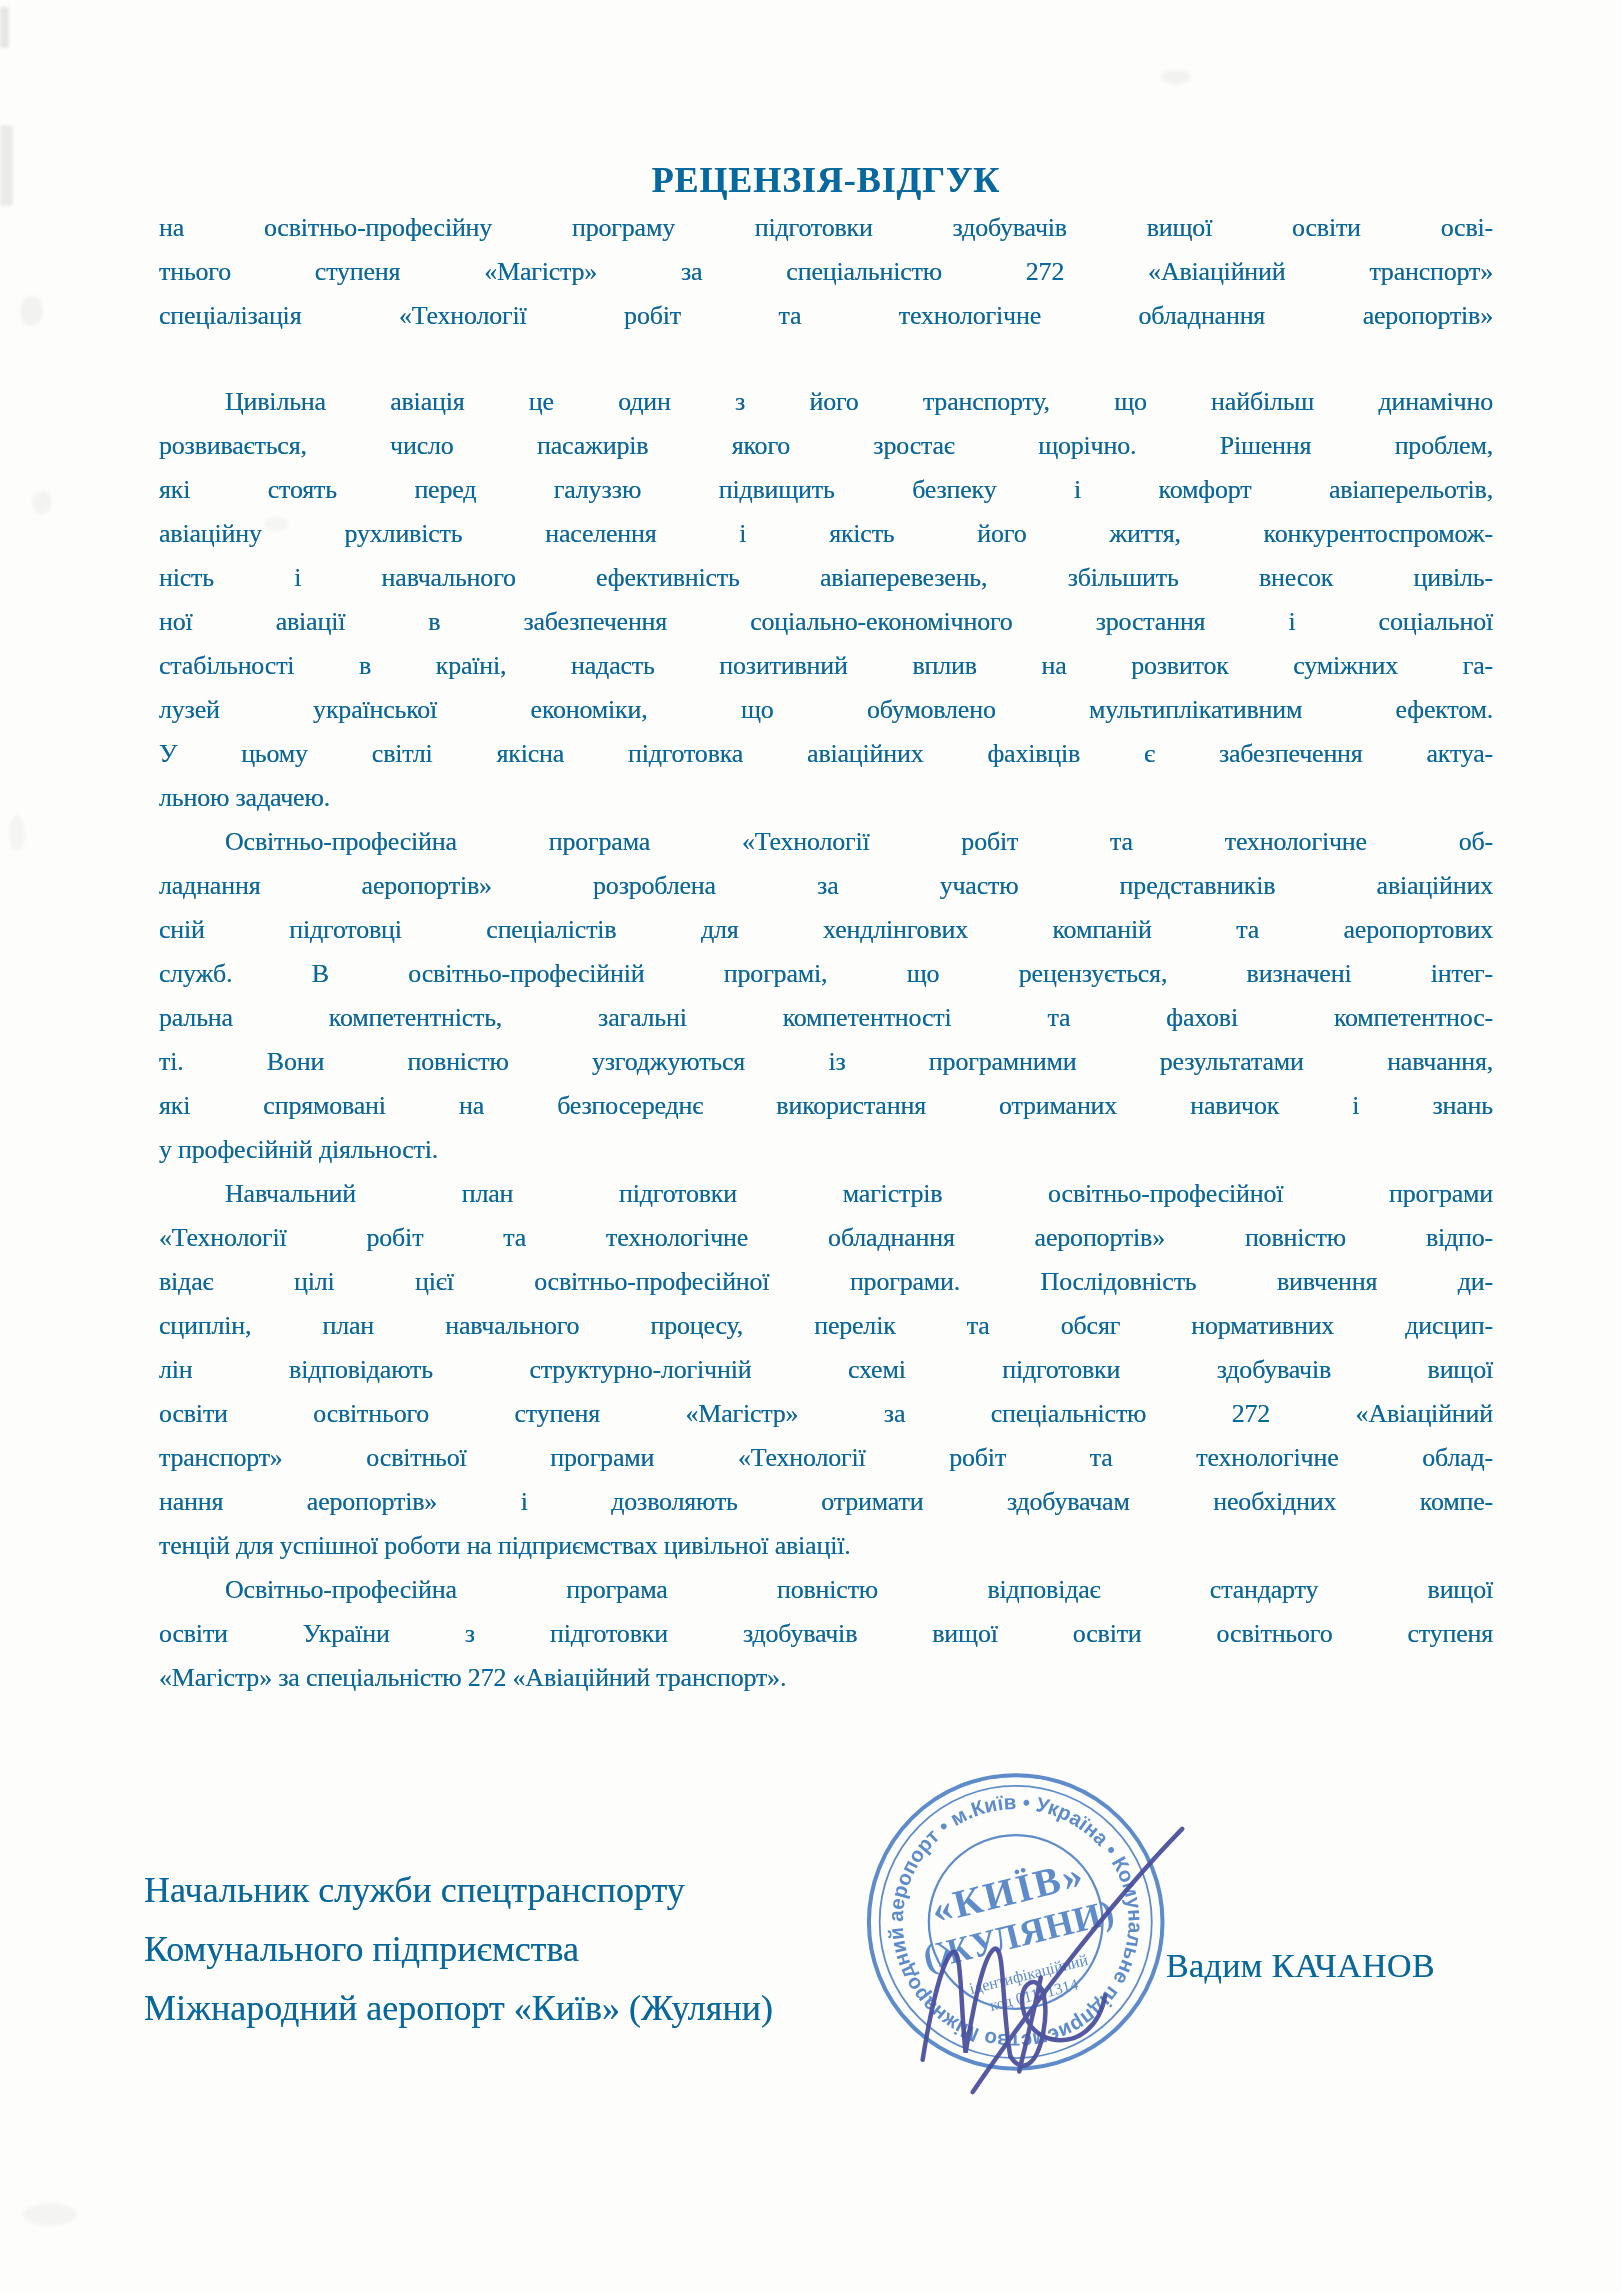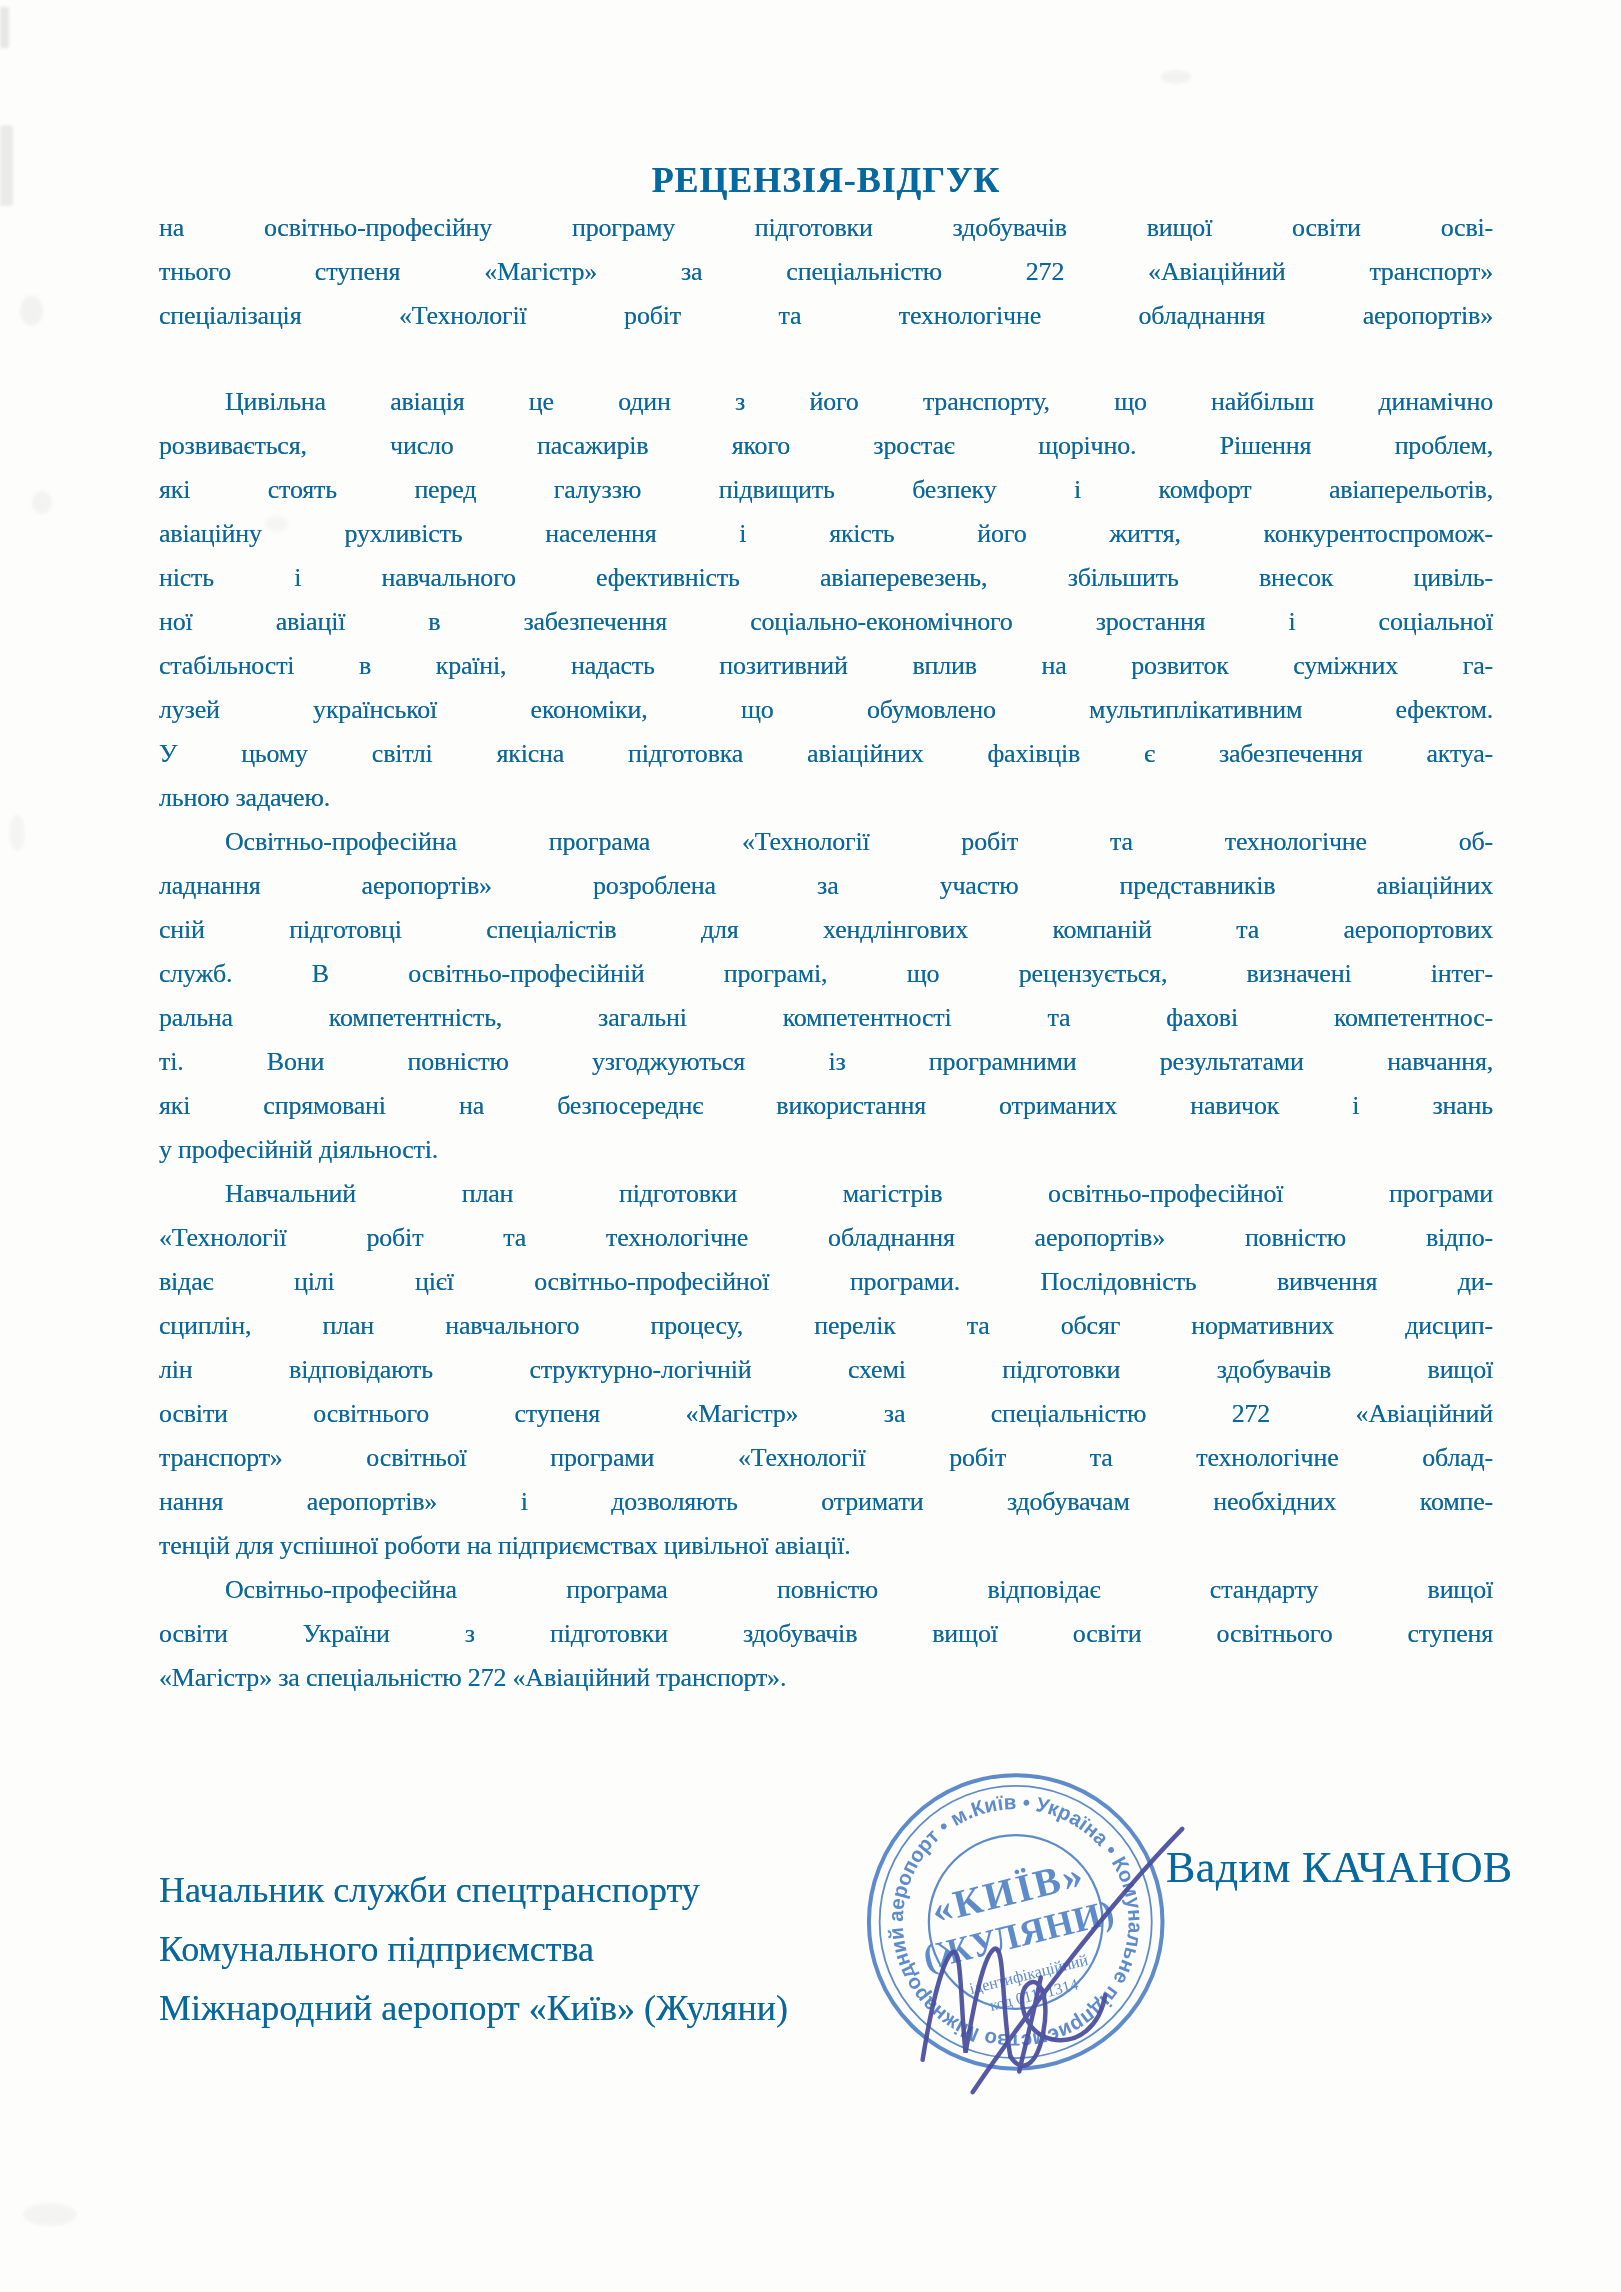--- a/index.html
+++ b/index.html
@@ -23,28 +23,28 @@
     font-size:26px;line-height:44px;letter-spacing:-0.2px;
     text-shadow:0 0 0.5px rgba(20,20,20,.5);
   }
   .subtitle{top:206px;}
   .bodytext{top:380px;}
   .line{text-align:justify;text-align-last:justify;white-space:normal;}
   .line.indent{text-indent:66px;}
   .line.last{text-align-last:left;}
   
   .sig-block{
-    position:absolute;left:159px;top:1861px;width:681px;
+    position:absolute;left:144px;top:1861px;width:681px;
     font-size:36px;line-height:59px;
     text-shadow:0 0 0.5px rgba(20,20,20,.5);
   }
   .sig-block .line{text-align:left;text-align-last:left;}
   .sig-name{
-    position:absolute;left:1166px;top:1842px;
-    font-size:44px;letter-spacing:0.4px;
+    position:absolute;left:1166px;top:1947px;
+    font-size:34px;letter-spacing:0.4px;
     text-shadow:0 0 0.5px rgba(20,20,20,.5);
   }
   
   .stamp-svg{position:absolute;left:842px;top:1751px;}
   
   .artifact{position:absolute;background:#9a9a98;border-radius:50%;filter:blur(1.8px);}
   .a1{left:0px;top:125px;width:12.5px;height:81px;opacity:.18;border-radius:3.6px;}
   .a2{left:19.7px;top:296px;width:23px;height:30px;opacity:.10;}
   .a3{left:32px;top:491px;width:19.7px;height:23px;opacity:.09;}
   .a4{left:265px;top:516px;width:23px;height:16px;opacity:.07;}

